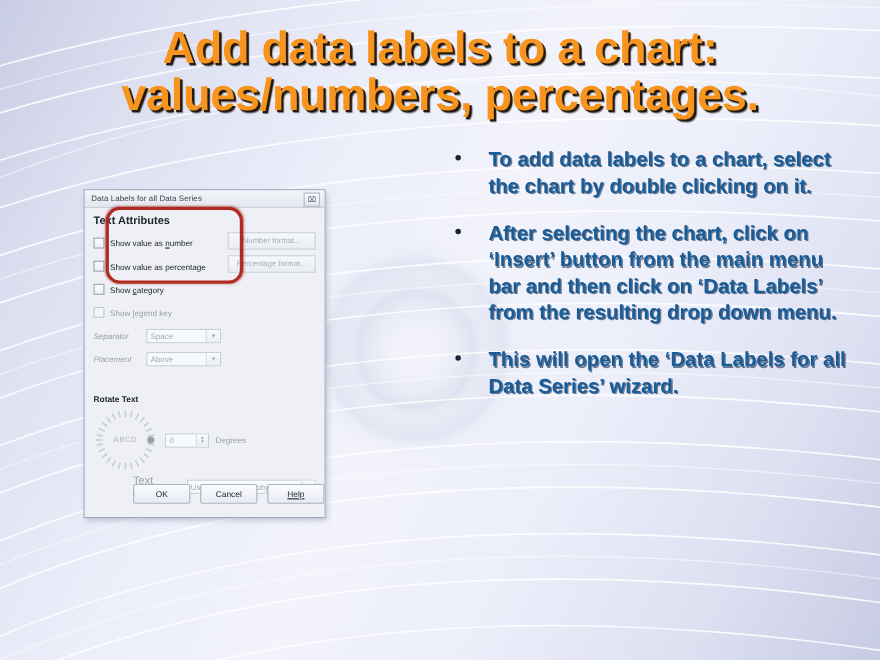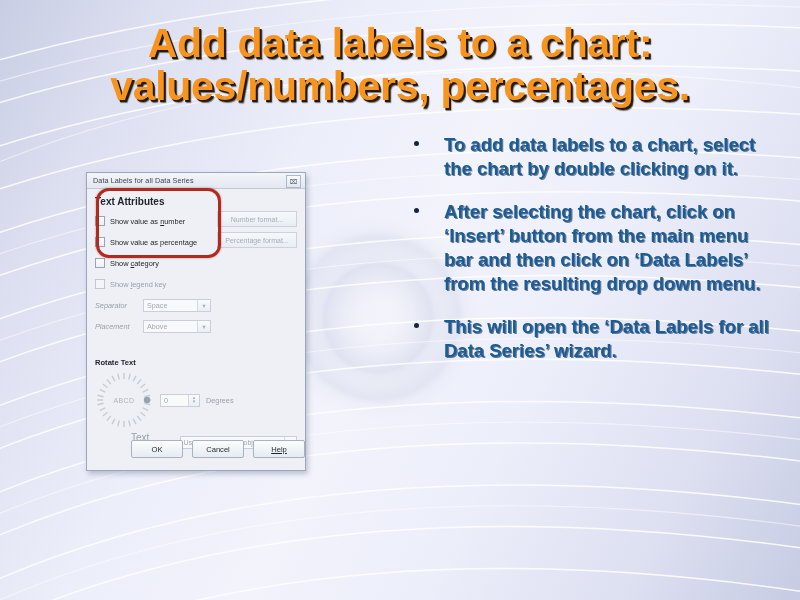--- a/index.html
+++ b/index.html
@@ -69,21 +69,21 @@
     top: 8px;
     width: 5px;
     height: 5px;
     border-radius: 50%;
     background: #18243a;
   }
 
   
   #dialog {
     position: absolute;
-    left: 86px;
+    left: 76px;
     top: 172px;
     width: 218px;
     height: 297px;
     background: #eef0f5;
     border: 1px solid #9aa6bb;
     box-shadow: 2px 3px 5px rgba(70,80,110,.30);
     font-family: "Liberation Sans", sans-serif;
     font-size: 7.2px;
     color: #2a2a2a;
     overflow: hidden;

